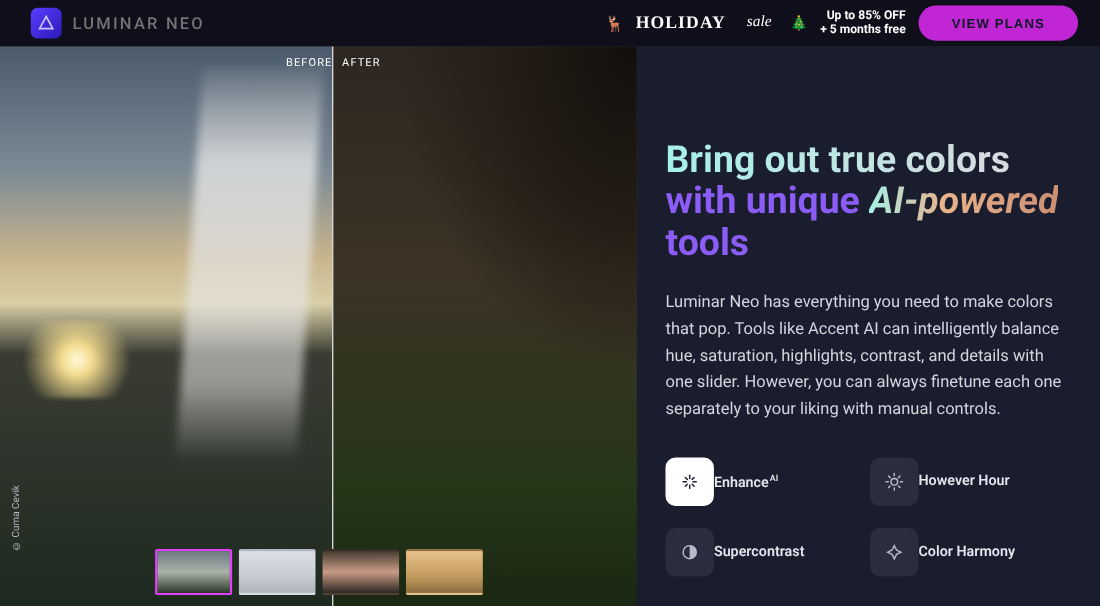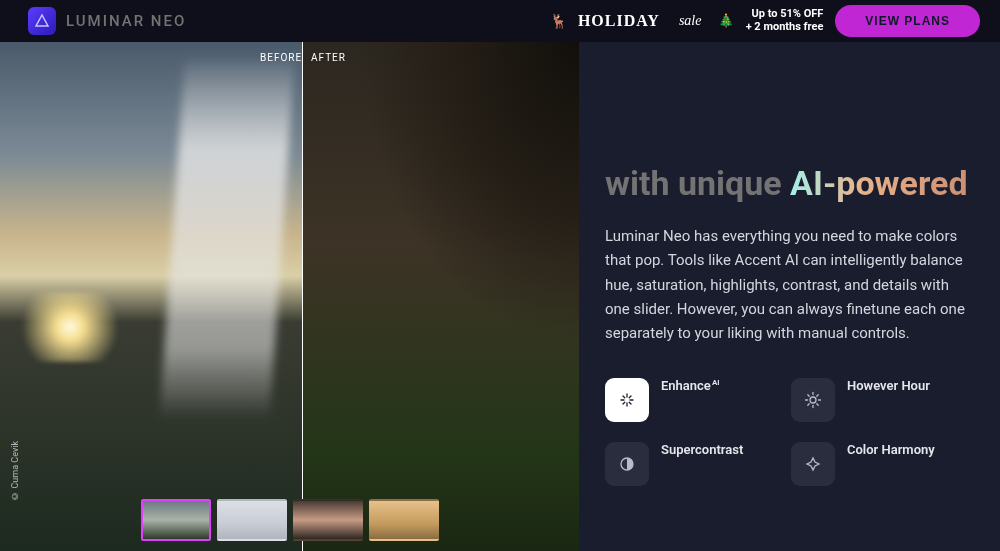--- a/index.html
+++ b/index.html
@@ -225,46 +225,48 @@
     line-height: 1.12;
     margin-bottom: 22px;
   }
   .hl-line1 {
     background: linear-gradient(90deg, #a6f0e8 0%, #d8dbe0 100%);
     -webkit-background-clip: text;
     background-clip: text;
     color: transparent;
   }
   .hl-rest {
-    color: #737373;
+    color: #8b5cf6;
   }
   .hl-ai {
     background: linear-gradient(90deg, #a6f0e8 0%, #e9b28a 40%, #cc8f73 100%);
     -webkit-background-clip: text;
     background-clip: text;
     color: transparent;
+    font-style: italic;
   }
   .body-copy {
     font-size: 15px;
     line-height: 1.62;
     color: #d4d6de;
     margin-bottom: 32px;
     max-width: 360px;
   }
 
   
   .features {
     display: grid;
     grid-template-columns: 1fr 1fr;
     gap: 20px 12px;
     max-width: 360px;
   }
   .feature {
     display: flex;
-    gap: 12px;
+    align-items: center;
+    gap: 0;
     cursor: pointer;
   }
   .feature-icon {
     width: 44px;
     height: 44px;
     border-radius: 9px;
     background: #2a2d3e;
     display: flex;
     align-items: center;
     justify-content: center;
@@ -303,22 +305,22 @@
   <div class="header-spacer"></div>
 
   <div class="holiday-block">
     <span style="font-size:14px;">🦌</span>
     <span class="holiday-word">
       <span>HOLIDAY</span>
       <span class="sale">sale</span>
       <span class="tree">🎄</span>
     </span>
     <div class="promo-lines">
-      <div>Up to 51% OFF</div>
-      <div>+ 2 months free</div>
+      <div>Up to 85% OFF</div>
+      <div>+ 5 months free</div>
     </div>
   </div>
 
   <button class="view-plans">VIEW PLANS</button>
 </div>
 
 <div class="main">
 
   <div class="compare-wrap">
     <div class="before-side">
@@ -335,22 +337,23 @@
     <div class="thumbs">
       <div class="thumb thumb-1 selected"></div>
       <div class="thumb thumb-2"></div>
       <div class="thumb thumb-3"></div>
       <div class="thumb thumb-4"></div>
     </div>
   </div>
 
   <div class="right">
     <h1 class="headline">
-      <br>
+      <span class="hl-line1">Bring out true colors</span><br>
       <span class="hl-rest">with unique </span><span class="hl-ai">AI-powered</span><br>
+      <span class="hl-rest">tools</span>
     </h1>
 
     <p class="body-copy">Luminar Neo has everything you need to make colors that pop. Tools like Accent AI can intelligently balance hue, saturation, highlights, contrast, and details with one slider. However, you can always finetune each one separately to your liking with manual controls.</p>
 
     <div class="features">
 
       <div class="feature active">
         <div class="feature-icon">
           <svg width="18" height="18" viewBox="0 0 18 18">
               <g stroke="currentColor" stroke-width="1.3" stroke-linecap="round">

